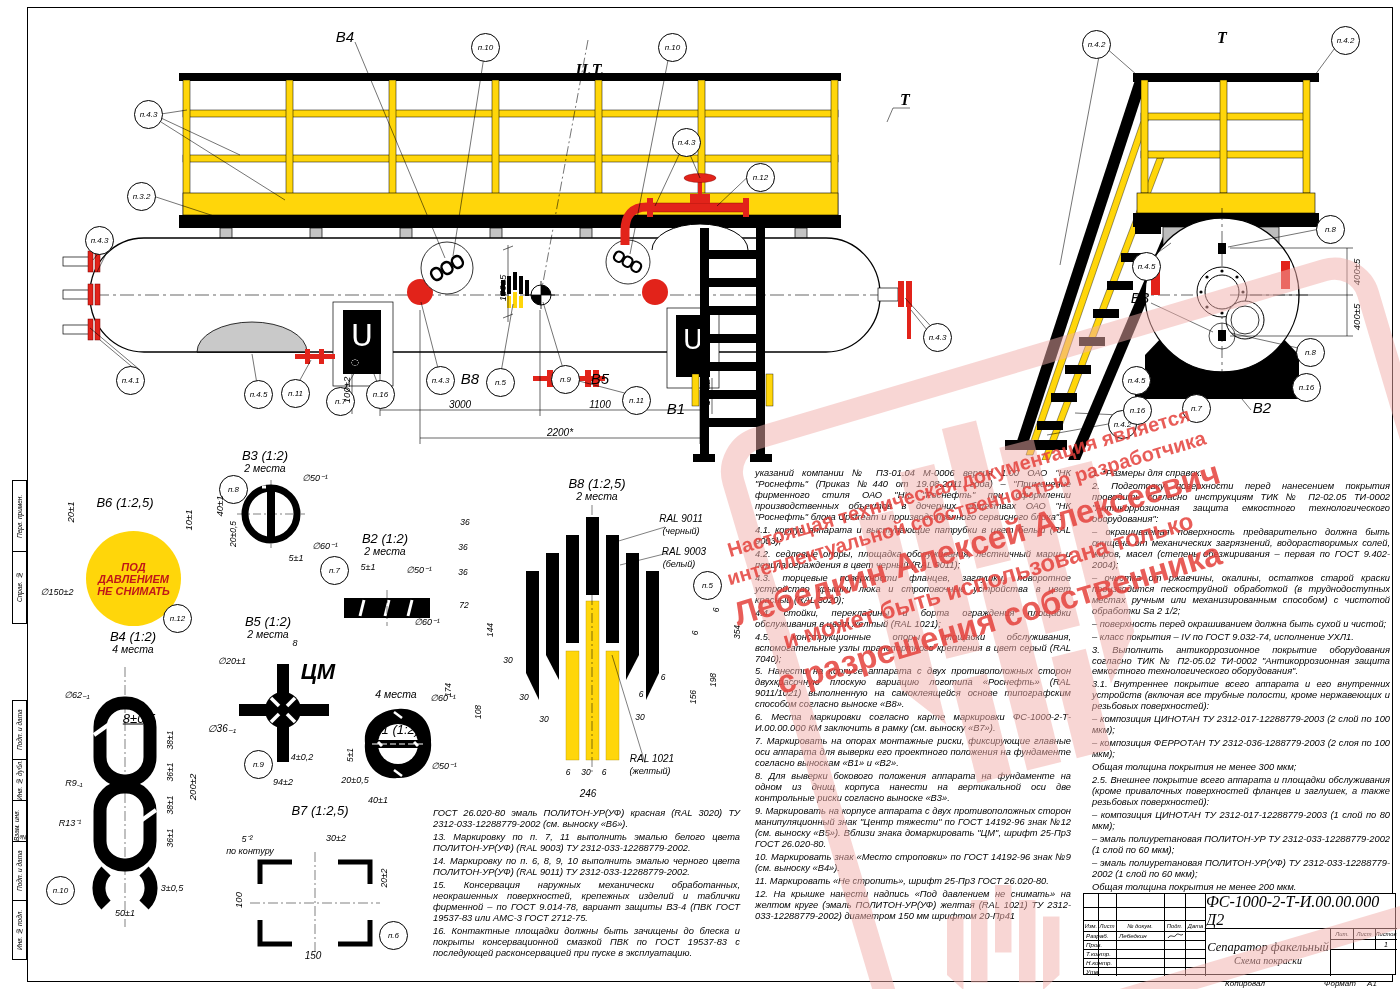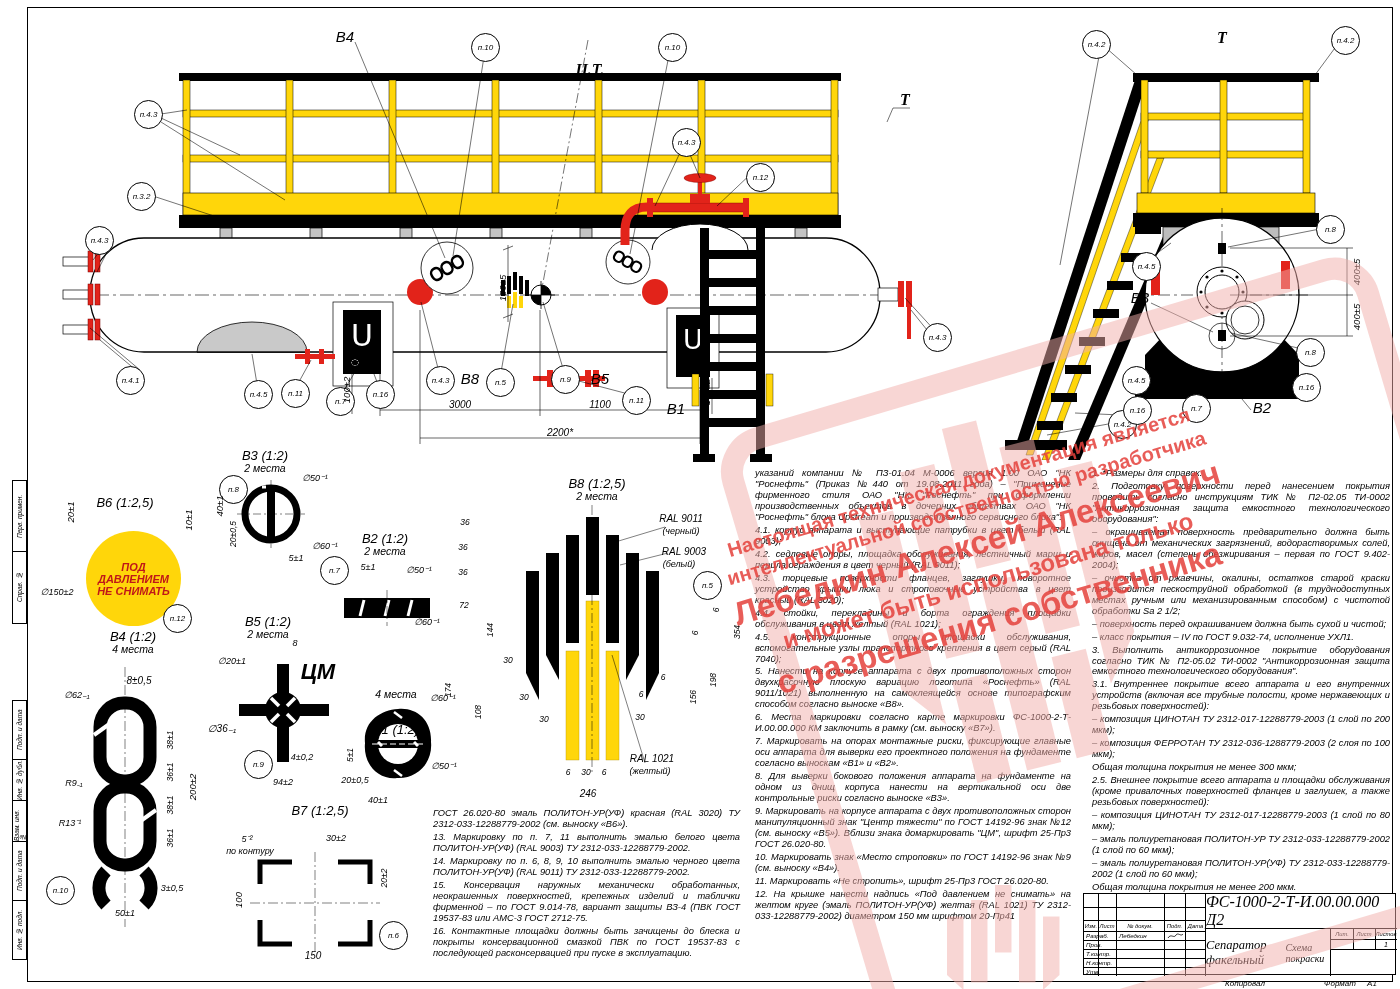--- a/index.html
+++ b/index.html
@@ -503,21 +503,21 @@
       <rect x="20" y="38" width="50" height="78" rx="24"></rect>
       <rect x="20" y="122" width="50" height="78" rx="24"></rect>
       <path d="M26,240 a24,24 0 0 1 0,-34 M64,240 a24,24 0 0 0 0,-34"></path>
     </g>
     <g stroke="#fff" stroke-width="4">
       <line x1="14" y1="70" x2="28" y2="60"></line>
         <line x1="62" y1="155" x2="76" y2="145"></line>
     </g>
     <line x1="45" y1="2" x2="45" y2="262" stroke="#000" stroke-width=".5" stroke-dasharray="10,3,2,3"></line>
   </svg>
-  <div class="ctr" style="left:139px;top:680px;font-size:10px;">8±0,5</div>
+  <div class="ctr" style="left:139px;top:718px;font-size:13px;text-decoration:underline;">8±0,5</div>
   <div class="ctr" style="left:77px;top:695px;font-size:9px;">∅62₋₁</div>
   <div class="ctr" style="left:74px;top:782px;font-size:9px;">R9₋₁</div>
   <div class="ctr" style="left:70px;top:822px;font-size:9px;">R13⁻¹</div>
   <div class="ctr90" style="left:170px;top:740px;font-size:8.5px;">38±1</div>
   <div class="ctr90" style="left:170px;top:772px;font-size:8.5px;">36±1</div>
   <div class="ctr90" style="left:170px;top:805px;font-size:8.5px;">38±1</div>
   <div class="ctr90" style="left:170px;top:838px;font-size:8.5px;">36±1</div>
   <div class="ctr90" style="left:192px;top:787px;">200±2</div>
   <div class="ctr" style="left:172px;top:888px;font-size:9px;">3±0,5</div>
   <div class="ctr" style="left:125px;top:913px;font-size:9px;">50±1</div>
@@ -672,21 +672,21 @@
   </div>
   <div class="notes" style="left:1092px;top:468px;width:298px;">
     <p>1. *Размеры для справок.</p>
     <p>2. Подготовку поверхности перед нанесением покрытия проводить согласно инструкциям ТИК № П2-02.05 ТИ-0002 "Антикоррозионная защита емкостного технологического оборудования":</p>
     <p>– окрашиваемая поверхность предварительно должна быть очищена от механических загрязнений, водорастворимых солей, жиров, масел (степень обезжиривания – первая по ГОСТ 9.402-2004);</p>
     <p>– очистка от ржавчины, окалины, остатков старой краски производится пескоструйной обработкой (в труднодоступных местах ручным или механизированным способом) с чистотой обработки Sa 2 1/2;</p>
     <p>– поверхность перед окрашиванием должна быть сухой и чистой;</p>
     <p>– класс покрытия – IV по ГОСТ 9.032-74, исполнение УХЛ1.</p>
     <p>3. Выполнить антикоррозионное покрытие оборудования согласно ТИК № П2-05.02 ТИ-0002 "Антикоррозионная защита емкостного технологического оборудования".</p>
     <p>3.1. Внутреннее покрытие всего аппарата и его внутренних устройств (включая все трубные полости, кроме нержавеющих и резьбовых поверхностей):</p>
-    <p>– композиция ЦИНОТАН ТУ 2312-017-12288779-2003 (1 слой по 200 мкм);</p>
+    <p>– композиция ЦИНОТАН ТУ 2312-017-12288779-2003 (2 слой по 100 мкм);</p>
     <p>– композиция ФЕРРОТАН ТУ 2312-036-1288779-2003 (2 слоя по 100 мкм);</p>
     <p>Общая толщина покрытия не менее 300 мкм;</p>
     <p>2.5. Внешнее покрытие всего аппарата и площадки обслуживания (кроме привалочных поверхностей фланцев и заглушек, а также резьбовых поверхностей):</p>
     <p>– композиция ЦИНОТАН ТУ 2312-017-12288779-2003 (1 слой по 80 мкм);</p>
     <p>– эмаль полиуретановая ПОЛИТОН-УР ТУ 2312-033-12288779-2002 (1 слой по 60 мкм);</p>
     <p>– эмаль полиуретановая ПОЛИТОН-УР(УФ) ТУ 2312-033-12288779-2002 (1 слой по 60 мкм);</p>
     <p>Общая толщина покрытия не менее 200 мкм.</p>
     <p>4. Цветовое оформление согласно требованиями методических</p>
   </div>
 
@@ -751,21 +751,21 @@
       <div class="abs tb-txt" style="left:0;top:64px;width:32px;height:9px;font-size:6.2px;">Н.контр.</div>
       <div class="abs tb-txt" style="left:0;top:73px;width:32px;height:9px;font-size:6.2px;">Утв.</div>
     </div>
 
     <div class="abs" style="left:122px;top:0;width:191px;height:35px;border-bottom:1.5px solid #000;box-sizing:border-box;
                 display:flex;align-items:center;justify-content:center;">
       <span style="font:italic 16px 'Liberation Serif',serif;">ФС-1000-2-Т-И.00.00.000 Д2</span>
     </div>
 
     <div class="abs" style="left:122px;top:35px;width:125px;height:47px;border-right:1.5px solid #000;box-sizing:border-box;
-                display:flex;flex-direction:row;align-items:center;justify-content:center;">
+                display:flex;flex-direction:column;align-items:center;justify-content:center;">
       <div style="font:italic 12.5px 'Liberation Serif',serif;">Сепаратор факельный</div>
       <div style="font:italic 10px 'Liberation Serif',serif;">Схема покраски</div>
     </div>
 
     <div class="abs" style="left:247px;top:35px;width:66px;height:47px;">
       <div class="abs" style="left:0;top:10px;width:66px;height:0;border-top:1px solid #000;"></div>
       <div class="abs" style="left:0;top:20px;width:66px;height:0;border-top:1px solid #000;"></div>
       <div class="abs" style="left:22px;top:0;width:0;height:20px;border-left:1px solid #000;"></div>
       <div class="abs" style="left:44px;top:0;width:0;height:20px;border-left:1px solid #000;"></div>
       <div class="abs tb-lbl" style="left:0;top:0;width:22px;height:10px;">Лит.</div>

